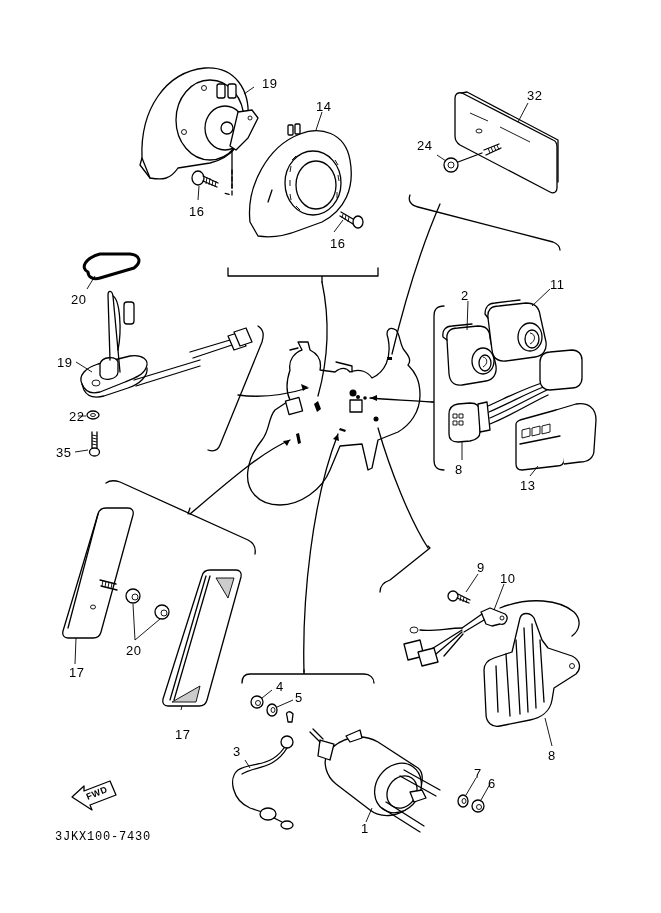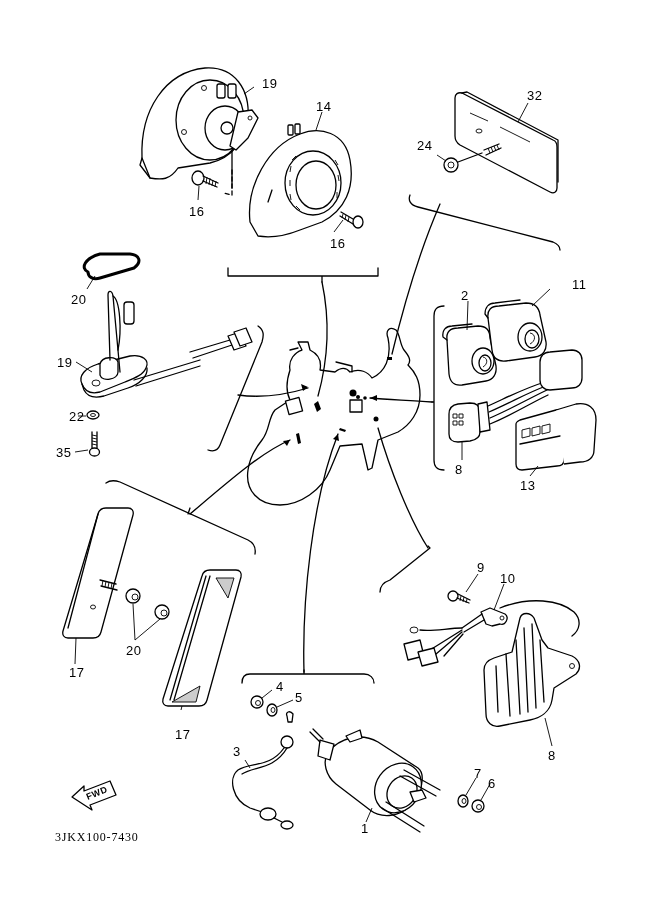--- a/index.html
+++ b/index.html
@@ -3,21 +3,21 @@
   <meta charset="utf-8">
   <style>
     html, body { margin: 0; padding: 0; background: #ffffff; }
     body { width: 661px; height: 913px; position: relative; overflow: hidden; font-family: "Liberation Sans", sans-serif; }
     svg { position: absolute; left: 0; top: 0; }
     .ln { fill: none; stroke: #000; stroke-width: 1.3; stroke-linecap: round; stroke-linejoin: round; }
     .thin { fill: none; stroke: #000; stroke-width: 0.9; }
     .part { fill: #fff; stroke: #000; stroke-width: 1.3; stroke-linejoin: round; }
     .dark { fill: #000; }
     .lbl { position: absolute; font-family: "Liberation Sans", sans-serif; font-size: 13px; color: #000; letter-spacing: 0.5px; line-height: 1; }
-    .code { position: absolute; left: 55px; top: 830px; font-family: Liberation Serif, serif; font-size: 12px; letter-spacing: 0.8px; color: #000; }
+    .code { position: absolute; left: 55px; top: 830px; font-family: Liberation Mono, monospace; font-size: 12px; letter-spacing: 0.8px; color: #000; }
   </style>
 </head>
 <body>
 
 <svg width="661" height="913" viewBox="0 0 661 913">
 
   <g>
     <path class="part" d="M142,158 C140,110 165,72 205,68 C235,66 250,90 248,118 C246,140 232,158 210,163 L178,168 C170,180 162,180 150,178 Z"></path>
     <path class="ln" d="M142,158 L140,165 L150,178"></path>
     <ellipse class="part" cx="210" cy="120" rx="34" ry="40"></ellipse>
@@ -281,21 +281,21 @@
 <div class="lbl" style="left:316px;top:100px">14</div>
 <div class="lbl" style="left:189px;top:205px">16</div>
 <div class="lbl" style="left:330px;top:237px">16</div>
 <div class="lbl" style="left:527px;top:89px">32</div>
 <div class="lbl" style="left:417px;top:139px">24</div>
 <div class="lbl" style="left:71px;top:293px">20</div>
 <div class="lbl" style="left:57px;top:356px">19</div>
 <div class="lbl" style="left:69px;top:410px">22</div>
 <div class="lbl" style="left:56px;top:446px">35</div>
 <div class="lbl" style="left:461px;top:289px">2</div>
-<div class="lbl" style="left:572px;top:278px">11</div>
+<div class="lbl" style="left:550px;top:278px">11</div>
 <div class="lbl" style="left:455px;top:463px">8</div>
 <div class="lbl" style="left:520px;top:479px">13</div>
 <div class="lbl" style="left:69px;top:666px">17</div>
 <div class="lbl" style="left:126px;top:644px">20</div>
 <div class="lbl" style="left:175px;top:728px">17</div>
 <div class="lbl" style="left:477px;top:561px">9</div>
 <div class="lbl" style="left:500px;top:572px">10</div>
 <div class="lbl" style="left:548px;top:749px">8</div>
 <div class="lbl" style="left:276px;top:680px">4</div>
 <div class="lbl" style="left:295px;top:691px">5</div>

